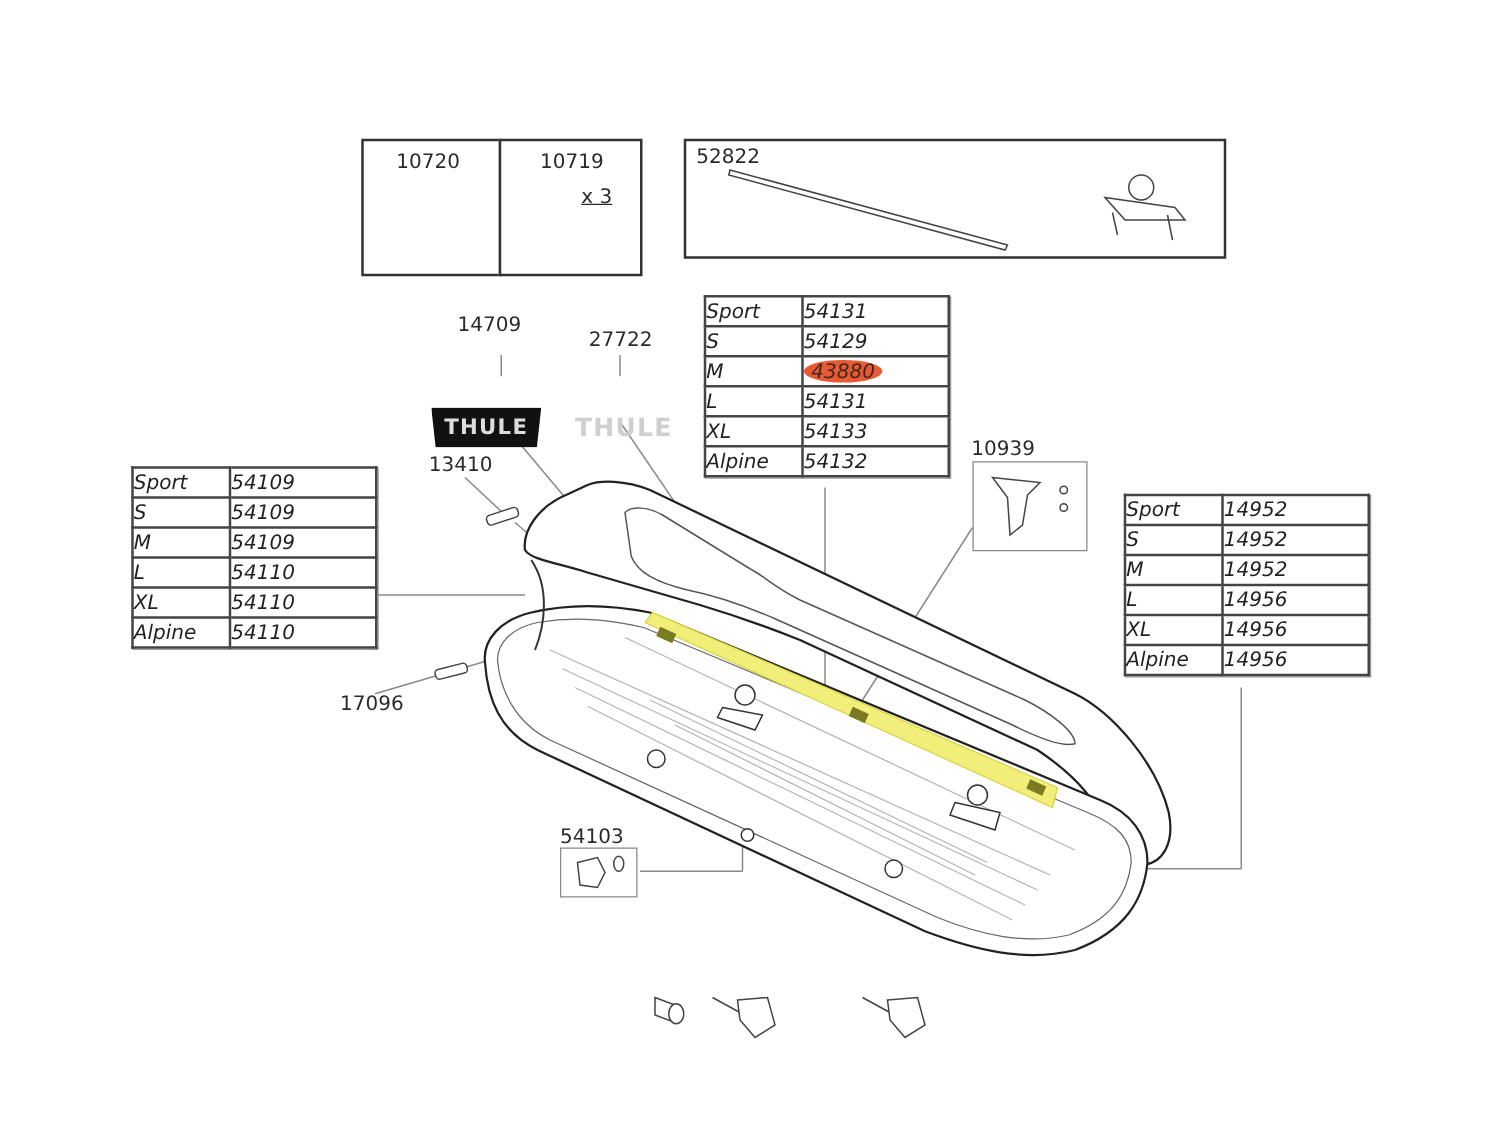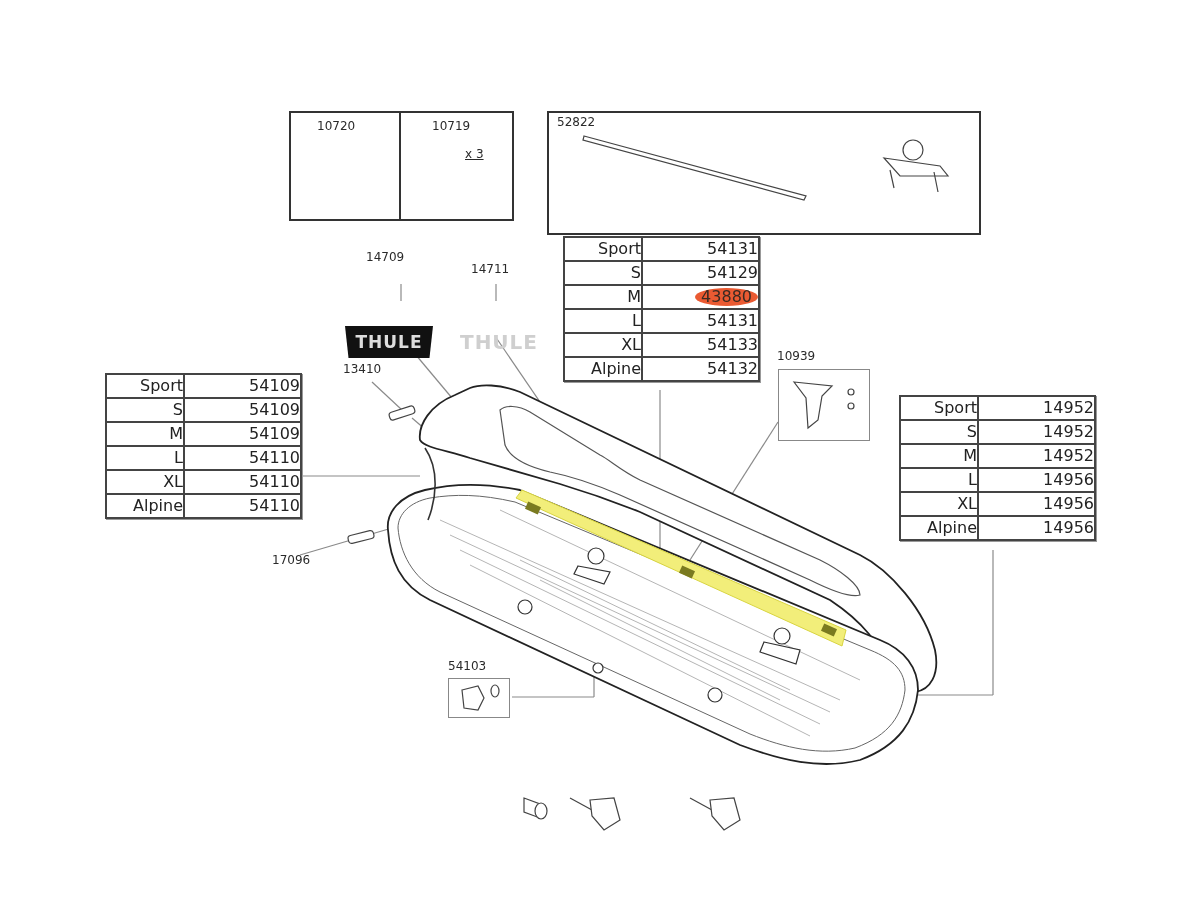--- a/index.html
+++ b/index.html
@@ -1,24 +1,24 @@
 <!DOCTYPE html>
 <html><head>
 <meta charset="utf-8">
 <style>
   html, body { margin: 0; padding: 0; background: #ffffff; }
   body { width: 1200px; height: 900px; position: relative; overflow: hidden;
          font-family: "DejaVu Sans", "Liberation Sans", sans-serif; color: #222; }
   .abs { position: absolute; margin-top: 22px; }
-  .lbl { position: absolute; font-size: 12px; color: #2a2a2a; white-space: nowrap; }
+  .lbl { position: absolute; font-size: 16px; color: #2a2a2a; white-space: nowrap; }
   .box { position: absolute; border: 2px solid #333; box-sizing: border-box; background: #fff; }
   table.parts { position: absolute; border-collapse: collapse; background: #fff;
                 border: 2px solid #444; box-shadow: 1px 1px 0 #999; }
-  table.parts td { border: 2px solid #444; font-size: 16px; text-align: right;
-                   height: 22px; padding: 0; line-height: 22px; color: #222; }
+  table.parts td { border: 2px solid #444; font-size: 16px; text-align: left;
+                   height: 22px; padding: 0; line-height: 22px; color: #222; font-style: italic; }
   table.parts td.size { width: 76px; }
   table.parts td.pn { width: 115px; }
   .hl { display: inline-block; background: #ea5a32; border-radius: 50%; padding: 0 6px;
         color: #3a2a22; line-height: 18px; }
   svg { position: absolute; left: 0; top: 0; }
 </style>
 </head>
 <body>
 
 <svg width="1200" height="900" viewBox="0 0 1200 900">
@@ -121,30 +121,30 @@
   </g>
 </svg>
 
 <div class="box" style="left:289px; top:111px; width:112px; height:110px;">
   <span class="lbl" style="left:26px; top:6px;">10720</span>
 </div>
 <div class="box" style="left:399px; top:111px; width:115px; height:110px;">
   <span class="lbl" style="left:31px; top:6px;">10719</span>
   <span class="lbl" style="left:64px; top:34px;text-decoration:underline;">x 3</span>
 </div>
-<div class="box" style="left:547px; top:111px; width:434px; height:124px; background:transparent;">
+<div class="box" style="left:547px; top:111px; width:434px; height:96px; background:transparent;">
   <span class="lbl" style="left:8px; top:2px;">52822</span>
 </div>
 
 <span class="lbl" style="left:366px; top:250px;">14709</span>
 <div class="abs" style="left:345px; top:304px; width:88px; height:32px; background:#111; clip-path:polygon(0 0,100% 0,96% 100%,4% 100%);
             color:#ddd; font-weight:bold; font-size:17px; text-align:center; line-height:32px; letter-spacing:1px;">
   <span>THULE</span>
 </div>
-<span class="lbl" style="left:471px; top:262px;">14711</span>
+<span class="lbl" style="left:471px; top:262px;">27722</span>
 <div class="abs" style="left:458px; top:304px; width:82px; height:32px; color:#cfcfcf; font-weight:bold; font-size:20px; text-align:center; line-height:32px; letter-spacing:1px;">
   <span>THULE</span>
 </div>
 
 <span class="lbl" style="left:343px; top:362px;">13410</span>
 <span class="lbl" style="left:272px; top:553px;">17096</span>
 <span class="lbl" style="left:777px; top:349px;">10939</span>
 <div class="box" style="left:778px; top:369px; width:92px; height:72px; border:1px solid #888; background:transparent;"></div>
 <span class="lbl" style="left:448px; top:659px;">54103</span>
 <div class="box" style="left:448px; top:678px; width:62px; height:40px; border:1px solid #888; background:transparent;"></div>

